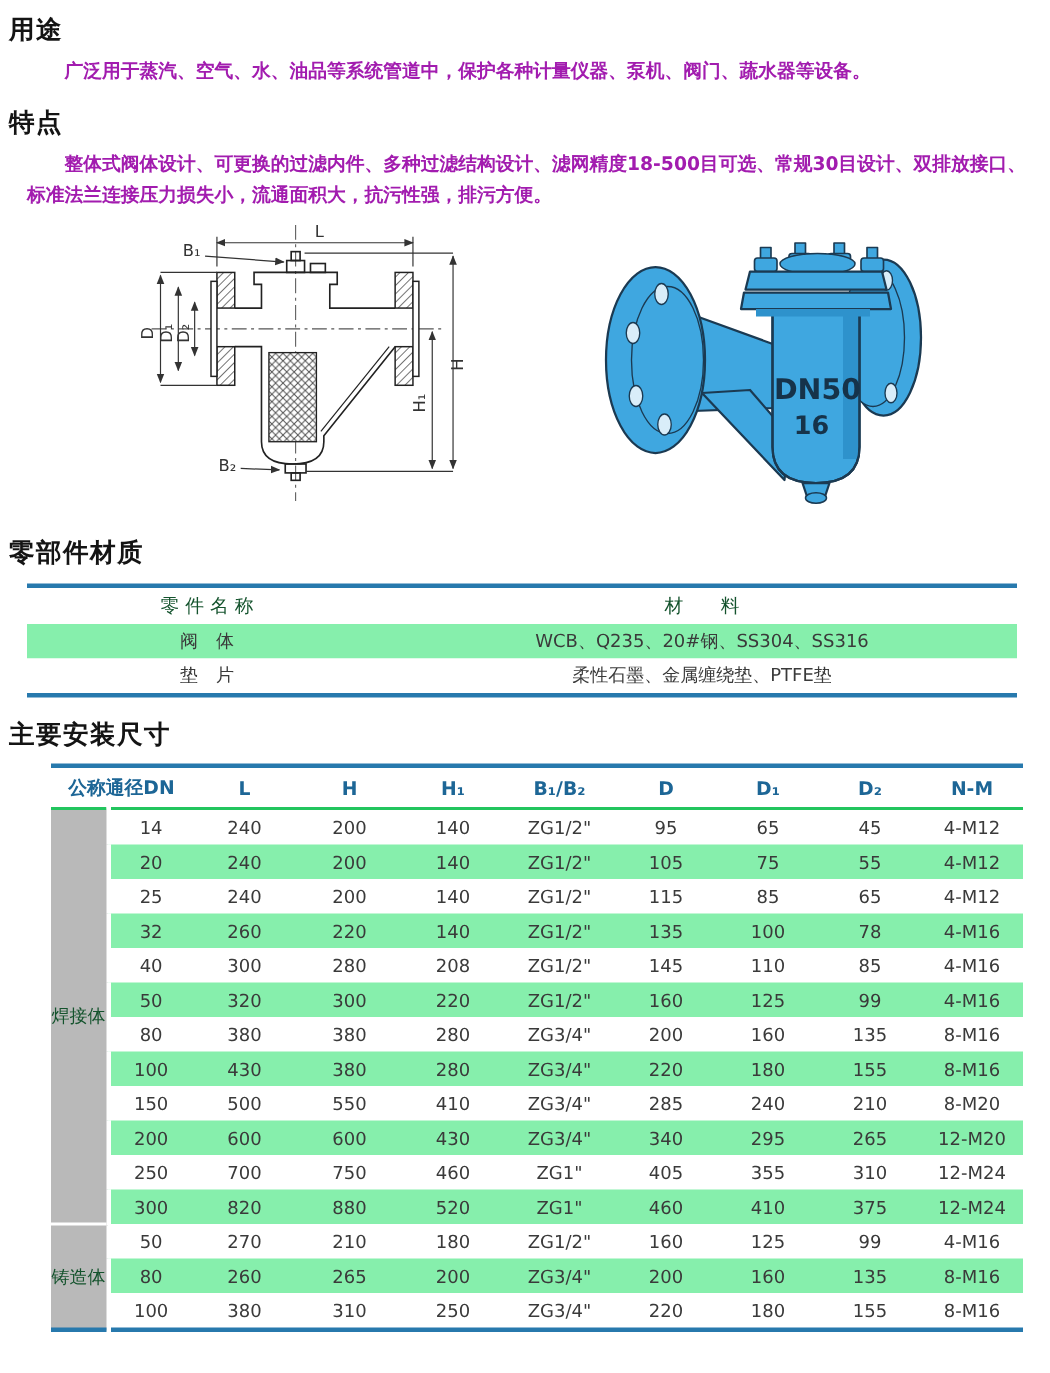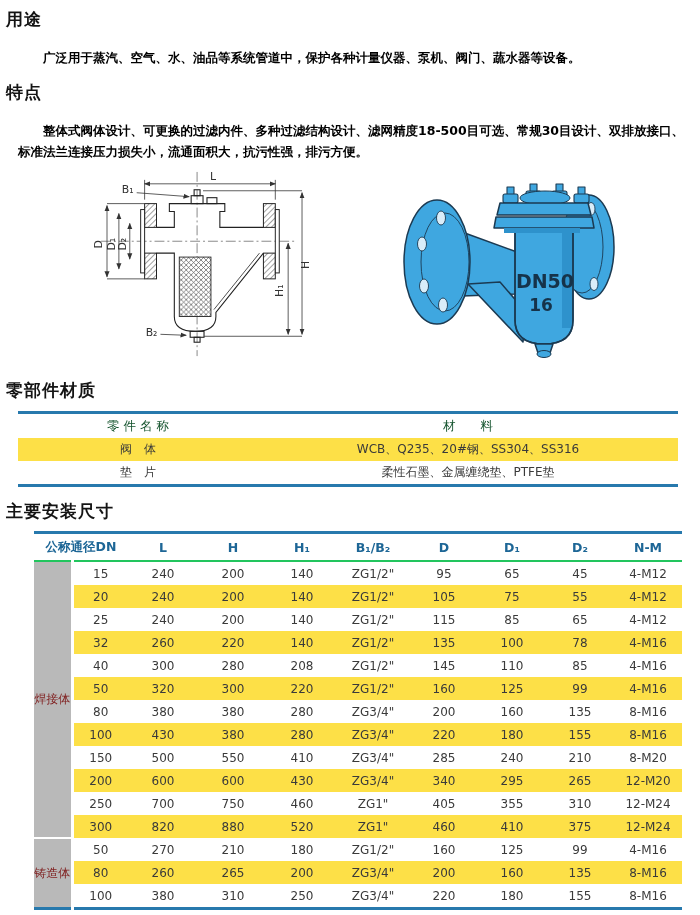--- a/index.html
+++ b/index.html
@@ -7,22 +7,22 @@
     width:700px;height:915px;overflow:hidden;position:relative;
     font-family:"DejaVu Sans","Liberation Sans",sans-serif;
     -webkit-font-smoothing:antialiased;
   }
   .sec-heading{
     font-size:17px;font-weight:bold;color:#141414;
     margin:13px 0 0 6px;letter-spacing:1px;
   }
   .sec-heading.first{margin-top:8px;}
   .body-text{
-    margin:16px 13px 0 18px;text-indent:2em;
-    font-size:12.5px;line-height:21px;color:#000000;font-weight:bold;
+    margin:5px 13px 0 18px;text-indent:2em;
+    font-size:12.5px;line-height:21px;color:#a21caf;font-weight:bold;
   }
   .figures{
     display:flex;align-items:flex-start;
     padding-left:56px;margin-top:4px;height:200px;
   }
   .tech-drawing{width:300px;height:198px;}
   .valve-render{width:255px;height:188px;margin-left:36px;margin-top:6px;}
 
   table{border-collapse:collapse;table-layout:fixed;}
   .materials-table{
@@ -40,25 +40,25 @@
     width:648px;margin:8px 0 0 34px;
     border-top:3px solid #2779ad;border-bottom:3px solid #2779ad;
   }
   .dims-table th{
     color:#1d6696;font-size:12.5px;font-weight:bold;height:26px;
     text-align:center;padding:0;border-bottom:2px solid #22c55e;
   }
   .dims-table td{
     font-size:12px;color:#3a3a3a;text-align:center;height:23px;padding:0;
   }
-  tr.gray{background:#fde047;}
+  tr.gray{background:#86efac;}
   tr.white{background:#ffffff;}
   td.group-cell{
     background:#b9b9b9;border-right:3px solid #fff;border-bottom:2px solid #fff;
-    font-size:12px;color:#7f1d1d;
+    font-size:12px;color:#14532d;
   }
 </style>
 </head>
 <body>
 
 <div class="sec-heading first">用途</div>
 <p class="body-text">广泛用于蒸汽、空气、水、油品等系统管道中，保护各种计量仪器、泵机、阀门、蔬水器等设备。</p>
 
 <div class="sec-heading">特点</div>
 <p class="body-text">整体式阀体设计、可更换的过滤内件、多种过滤结构设计、滤网精度18-500目可选、常规30目设计、双排放接口、标准法兰连接压力损失小，流通面积大，抗污性强，排污方便。</p>
@@ -236,21 +236,21 @@
         <th>B₁/B₂</th>
         <th>D</th>
         <th>D₁</th>
         <th>D₂</th>
         <th>N-M</th>
       </tr>
   </thead>
   <tbody>
       <tr class="white">
         <td rowspan="12" class="group-cell">焊接体</td>
-        <td>15</td>
+        <td>14</td>
         <td>240</td>
         <td>200</td>
         <td>140</td>
         <td>ZG1/2"</td>
         <td>95</td>
         <td>65</td>
         <td>45</td>
         <td>4-M12</td>
       </tr>
       <tr class="gray">

